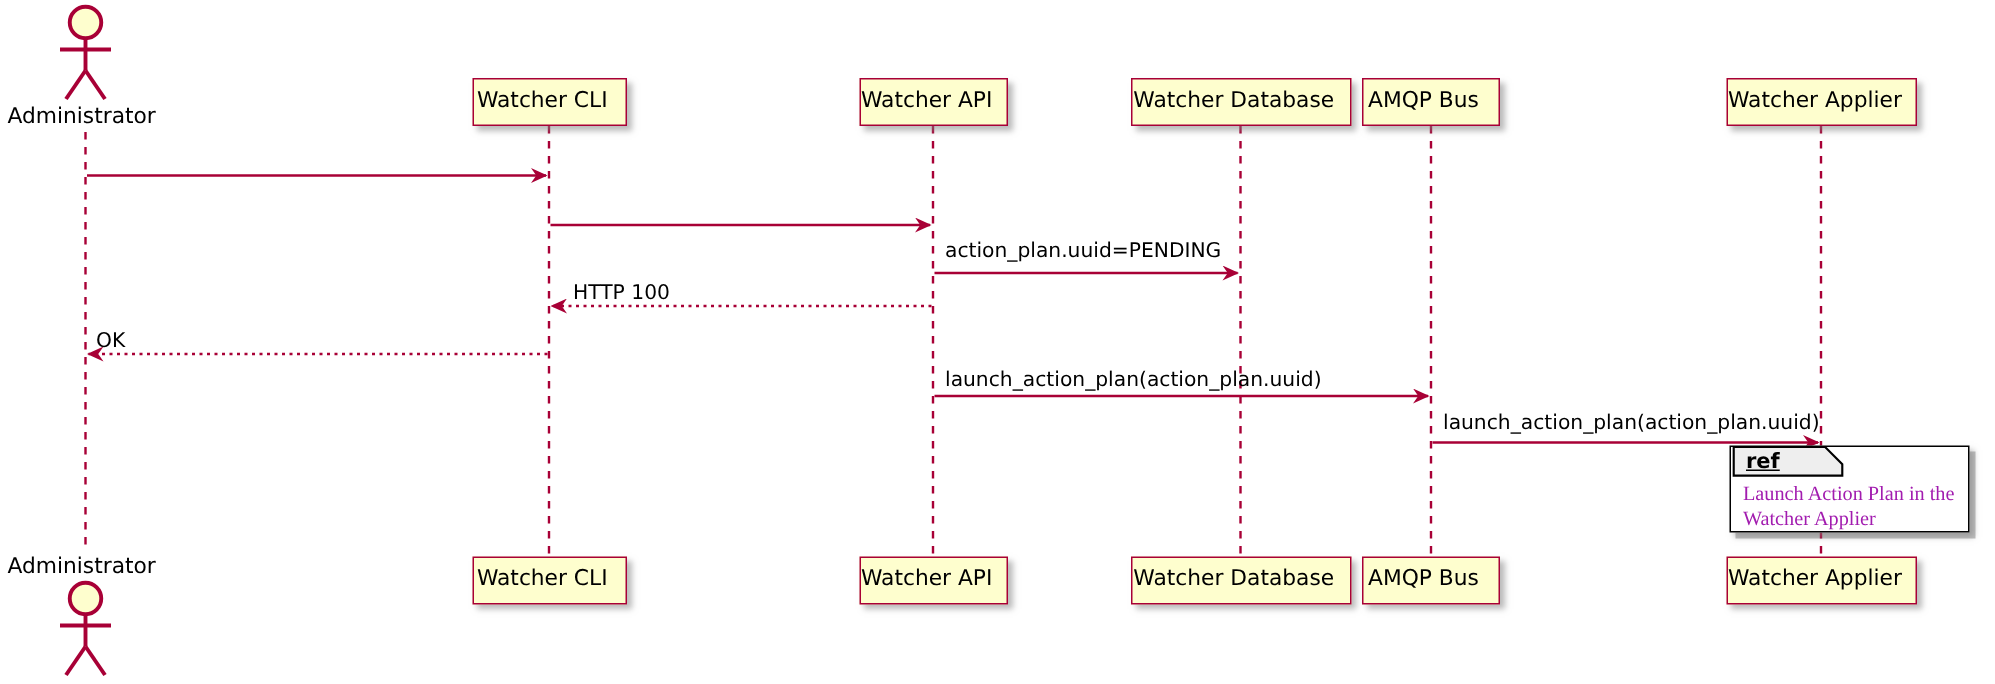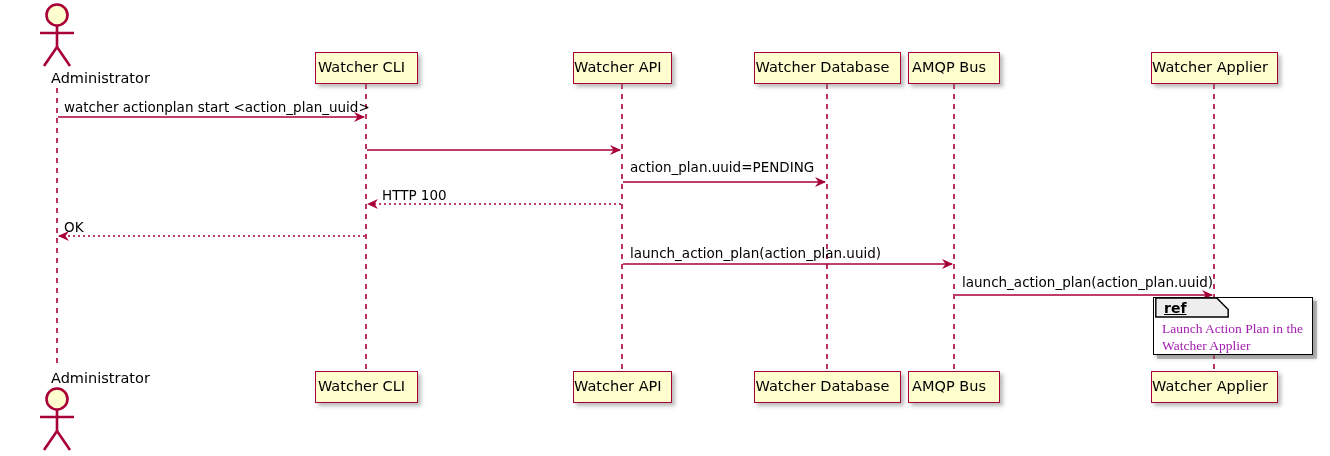--- a/index.html
+++ b/index.html
@@ -41,21 +41,20 @@
     box-shadow: 3px 3px 4px rgba(130,130,130,0.55);
   }
 
   
   .actor-label {
     position: absolute;
     font-size: 14.5px;
     color: #000000;
     white-space: nowrap;
     line-height: 1;
-    margin-left: 46px;
   }
 
   
   .msg {
     position: absolute;
     font-size: 13.5px;
     color: #000000;
     white-space: nowrap;
     line-height: 1;
   }
@@ -157,21 +156,20 @@
 
   <div class="pbox" style="left:315px; top:371px; width:103px;"><span>Watcher CLI</span></div>
   <div class="pbox" style="left:573px; top:371px; width:99px;"><span>Watcher API</span></div>
   <div class="pbox" style="left:754px; top:371px; width:147px;"><span>Watcher Database</span></div>
   <div class="pbox" style="left:908px; top:371px; width:92px;"><span>AMQP Bus</span></div>
   <div class="pbox" style="left:1151px; top:371px; width:127px;"><span>Watcher Applier</span></div>
 
   <div class="actor-label" style="left:5px; top:71px;"><span>Administrator</span></div>
   <div class="actor-label" style="left:5px; top:371px;"><span>Administrator</span></div>
 
-  <div class="msg" style="left:64px;  top:101px;"><span>watcher actionplan start &lt;action_plan_uuid&gt;</span></div>
   <div class="msg" style="left:630px; top:161px;"><span>action_plan.uuid=PENDING</span></div>
   <div class="msg" style="left:382px; top:189px;"><span>HTTP 100</span></div>
   <div class="msg" style="left:64px;  top:221px;"><span>OK</span></div>
   <div class="msg" style="left:630px; top:247px;"><span>launch_action_plan(action_plan.uuid)</span></div>
   <div class="msg" style="left:962px; top:276px;"><span>launch_action_plan(action_plan.uuid)</span></div>
 
   <div class="ref-box" style="left:1153px; top:297px; width:160px; height:58px;">
     <svg class="ref-tab" width="76" height="21" viewBox="0 0 76 21" style="overflow:visible;">
       <path d="M0,0 L64,0 L76,12 L76,20 L0,20 Z" fill="#EEEEEE" stroke="#000000" stroke-width="1.5"></path>
     </svg>

